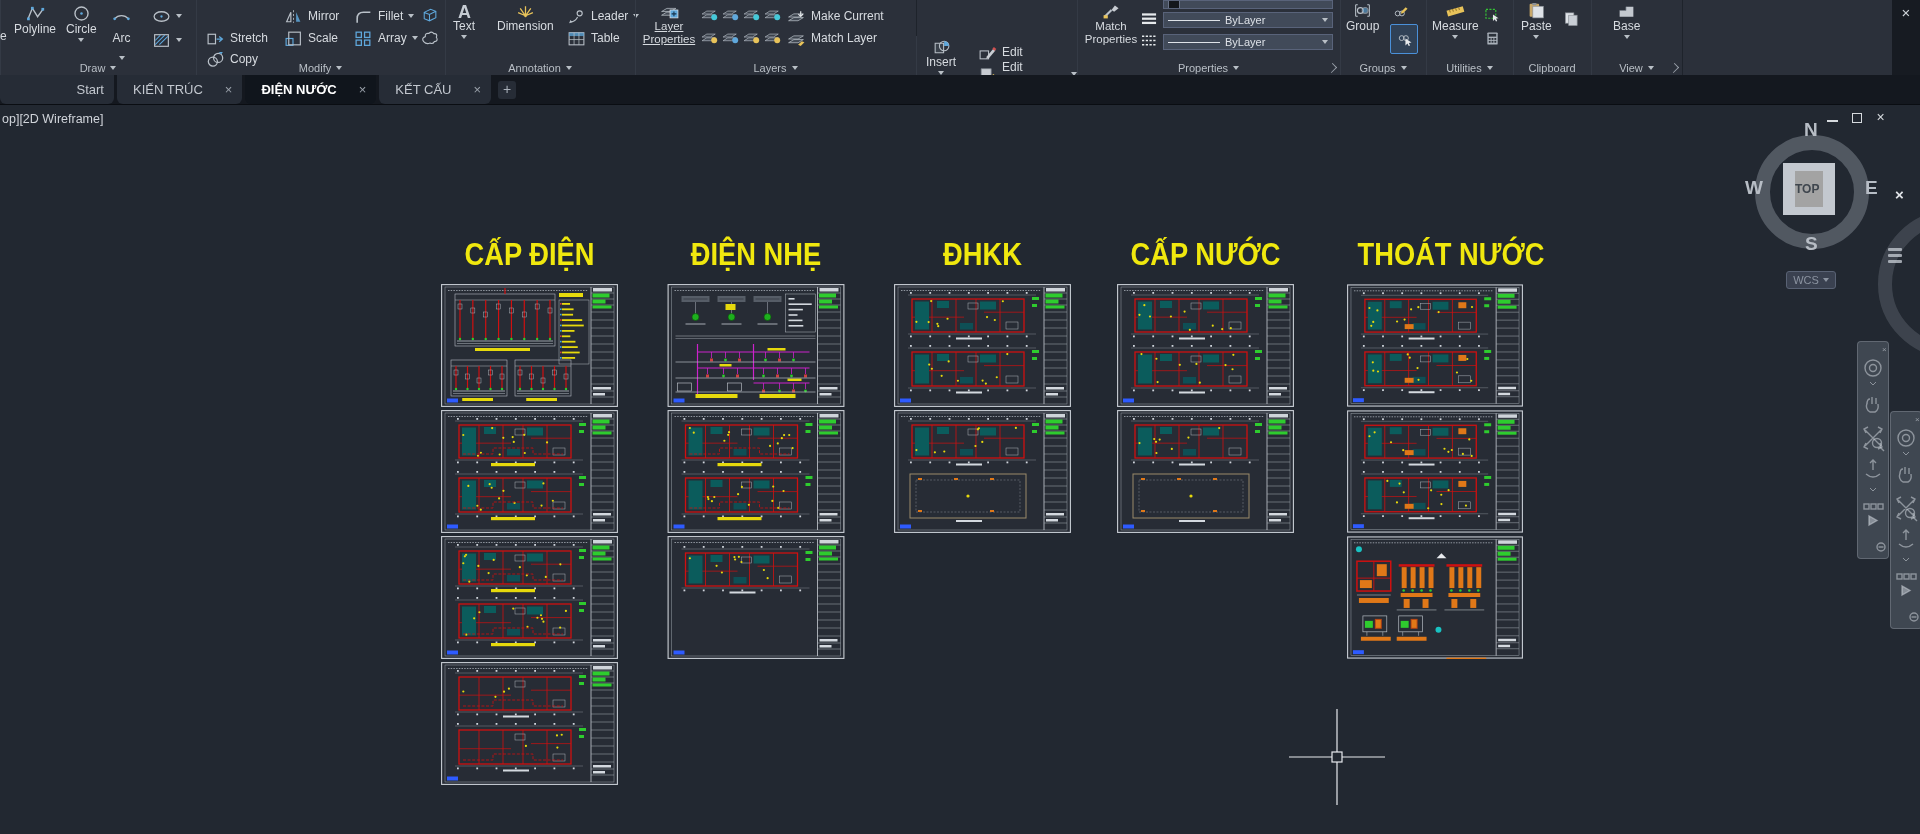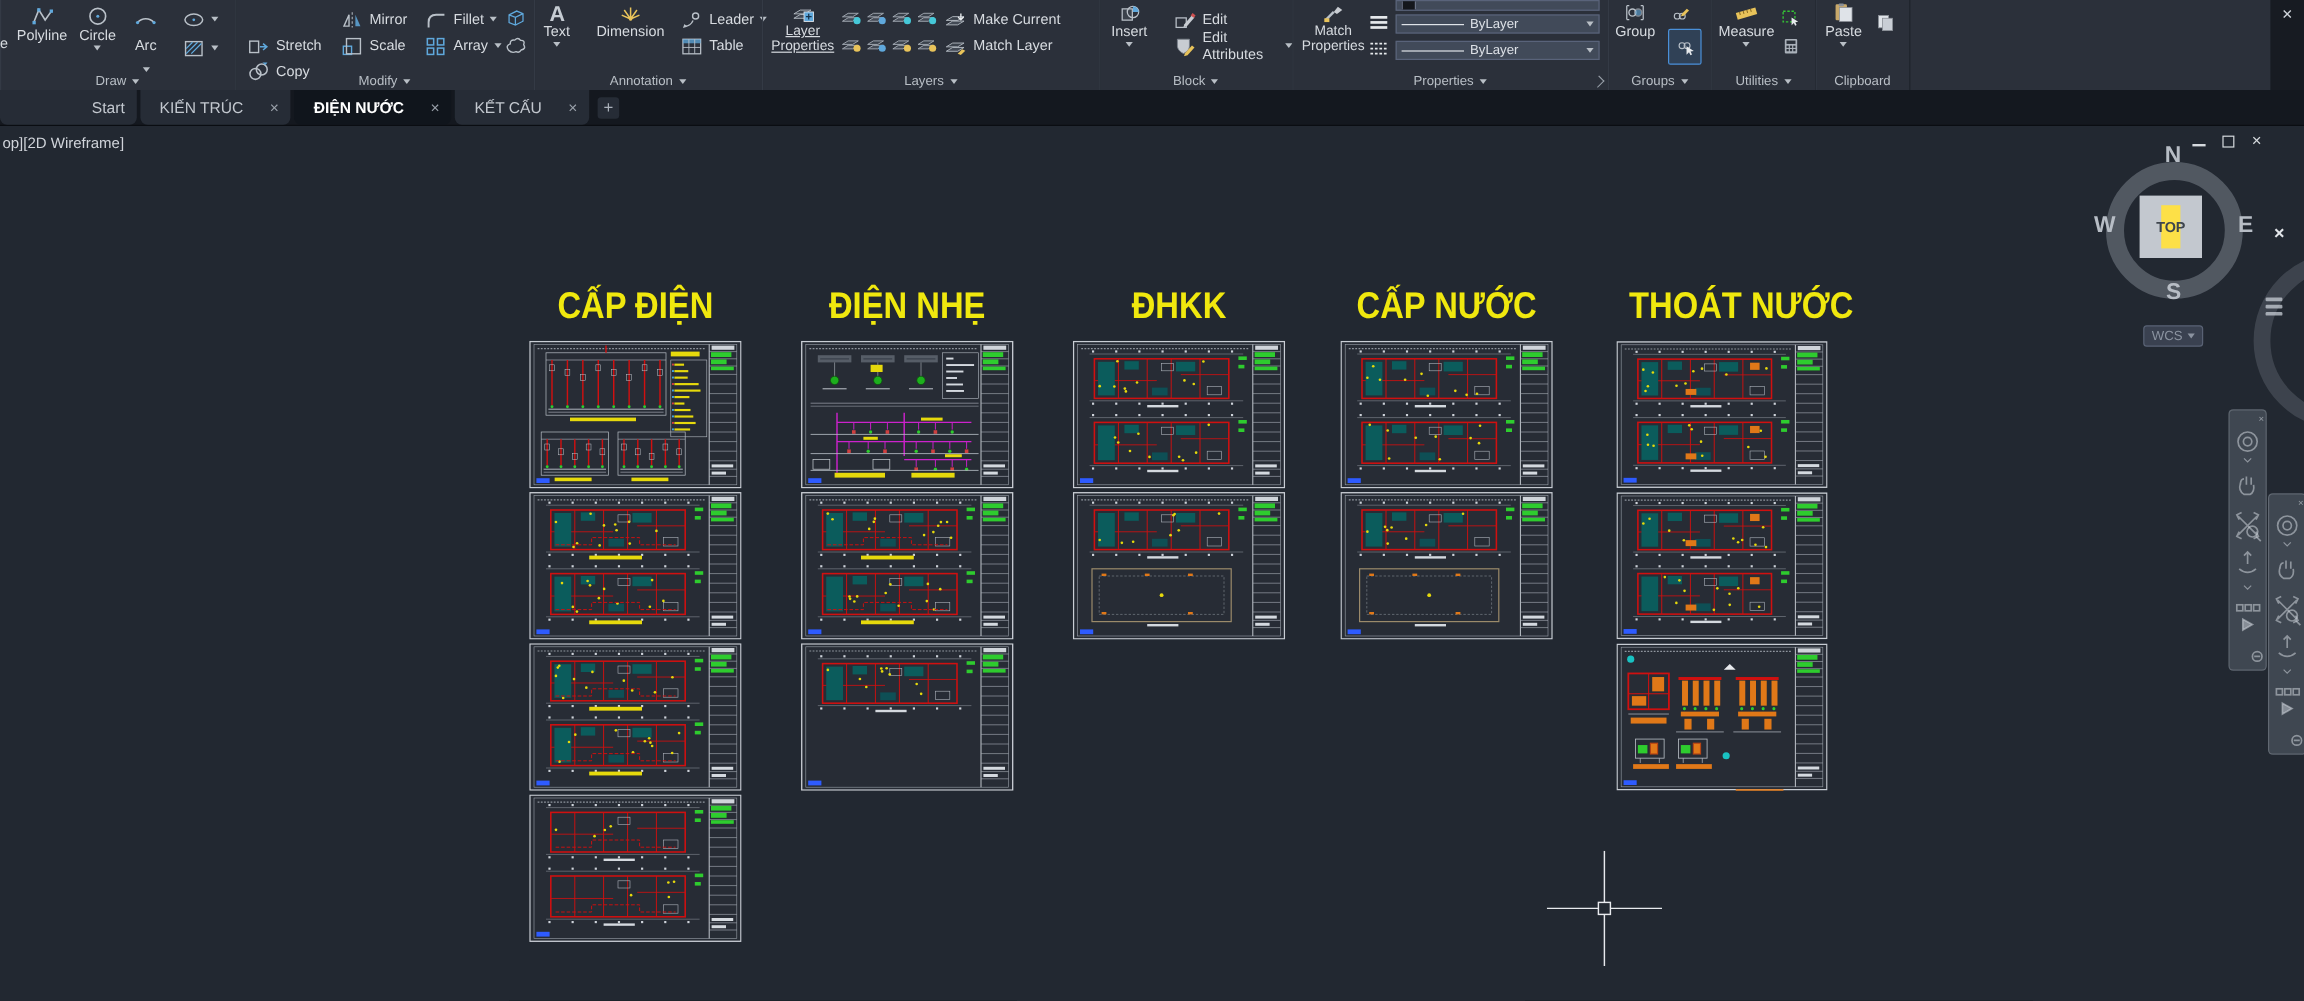--- a/index.html
+++ b/index.html
@@ -46,21 +46,21 @@
   #vplabel{position:absolute;left:2px;top:7px;font-size:12.5px;color:#d0d4da;}
   #vpbtns{position:absolute;left:1826px;top:6px;display:flex;gap:11px;align-items:center;}
   .vpb{width:13px;height:13px;position:relative;color:#d6dade;font-size:14px;line-height:12px;text-align:center;}
   .vpb.min::after{content:"";position:absolute;left:1px;right:1px;bottom:2px;height:2px;background:#d6dade;}
   .vpb.rest::after{content:"";position:absolute;left:2px;top:2px;width:8px;height:8px;border:1.5px solid #d6dade;}
   
   #viewcube{position:absolute;left:1752px;top:20px;width:120px;height:148px;}
   #vc-ring{position:absolute;left:3px;top:10px;width:84px;height:84px;border:15px solid rgba(128,136,146,.5);border-radius:50%;}
   .vc-letter{position:absolute;font-size:19px;font-weight:bold;color:#b7bdc5;}
   #vc-top{position:absolute;left:31px;top:38px;width:52px;height:52px;background:#c3c8cf;display:flex;align-items:center;justify-content:center;}
-  #vc-top-in{width:16px;height:36px;background:#fde047;display:flex;align-items:center;justify-content:center;
+  #vc-top-in{width:28px;height:36px;background:#a3a3a3;display:flex;align-items:center;justify-content:flex-start;
      font-size:12px;font-weight:bold;color:#3f464e;}
   #wcs{position:absolute;left:34px;top:146px;width:48px;height:16px;background:#3a4150;border:1px solid #596274;
     border-radius:3px;display:flex;align-items:center;justify-content:center;gap:4px;font-size:11px;color:#8b93a0;}
   #wcs .caret{border-top-color:#8b93a0;}
   
   #vp2-close{position:absolute;left:1895px;top:81px;font-size:15px;font-weight:bold;color:#e3e6ea;}
   #vp2-arc{position:absolute;left:1878px;top:105px;width:120px;height:120px;border:14px solid rgba(125,133,143,.3);border-radius:50%;}
   #vp2-bars{position:absolute;left:1888px;top:140px;width:14px;}
   #vp2-bars div{height:3px;background:rgba(200,206,214,.75);margin:3px 0;border-radius:1px;}
   .navbar{position:absolute;width:30px;height:216px;background:rgba(88,97,108,.55);border:1px solid rgba(160,168,178,.35);border-radius:4px;}
@@ -299,21 +299,21 @@
               <path d="M10.5 14 l3.5-3.5 2.5 1 -3.5 3.5 z" fill="#e8c35a"></path>
             </svg></span>
           <span>Match Layer</span>
       </div>
       <div class="ptitle">
           <span>Layers</span>
           <span class="caret"></span>
         </div>
     </section>
 
-    <section class="panel" style="left:916px;width:161px;">
+    <section class="panel" style="left:916px;width:161px;margin-top:36px;">
       <div class="bigbtn" style="left:10px;top:2px;">
         <span class="ic bic"><svg viewBox="0 0 18 16" width="100%" height="100%" preserveAspectRatio="xMidYMid meet">
               <path d="M3 5 h8 v9 h-8 z" fill="#3a414b" stroke="#b9c0c8" stroke-width="1"></path>
               <circle cx="11.5" cy="7.5" r="4.5" fill="none" stroke="#b9c0c8" stroke-width="1"></circle>
               <path d="M11.5 3 a4.5 4.5 0 0 1 4.5 4.5 l-4.5 0 z" fill="#5fa8dc"></path>
             </svg></span>
         <span class="blabel">Insert</span>
         <span class="caret"></span>
       </div>
       <div class="srow" style="left:62px;top:6px;">
@@ -464,20 +464,35 @@
         <span class="ic icsm"><svg viewBox="0 0 18 16" width="100%" height="100%" preserveAspectRatio="xMidYMid meet">
               <rect x="2.5" y="2" width="9" height="11" fill="#dfe3e8" stroke="#8a8f96" stroke-width=".7"></rect>
               <rect x="6" y="4.5" width="9" height="11" fill="#c9ced5" stroke="#8a8f96" stroke-width=".7"></rect>
             </svg></span>
       </div>
       <div class="ptitle">
           <span>Clipboard</span>
         </div>
     </section>
 
+    <section class="panel" style="left:1591px;width:91px;">
+      <div class="bigbtn" style="left:22px;top:2px;">
+        <span class="ic bic"><svg viewBox="0 0 18 16" width="100%" height="100%" preserveAspectRatio="xMidYMid meet">
+              <path d="M2.5 8 h6 V4.5 h7 V14 h-13 z" fill="#c3c8cf"></path>
+              <path d="M2.5 8 h6 V4.5" fill="none" stroke="#7a818b" stroke-width=".7"></path>
+            </svg></span>
+        <span class="blabel">Base</span>
+        <span class="caret"></span>
+      </div>
+      <div class="ptitle">
+          <span>View</span>
+          <span class="caret"></span>
+        </div>
+      <span class="expander"></span>
+    </section>
 
     <div id="ribbon-close">
       <span>×</span>
     </div>
   </div>
 
   <div id="tabbar">
       <div class="tab start">
         <span class="tlabel">Start</span>
       </div>

